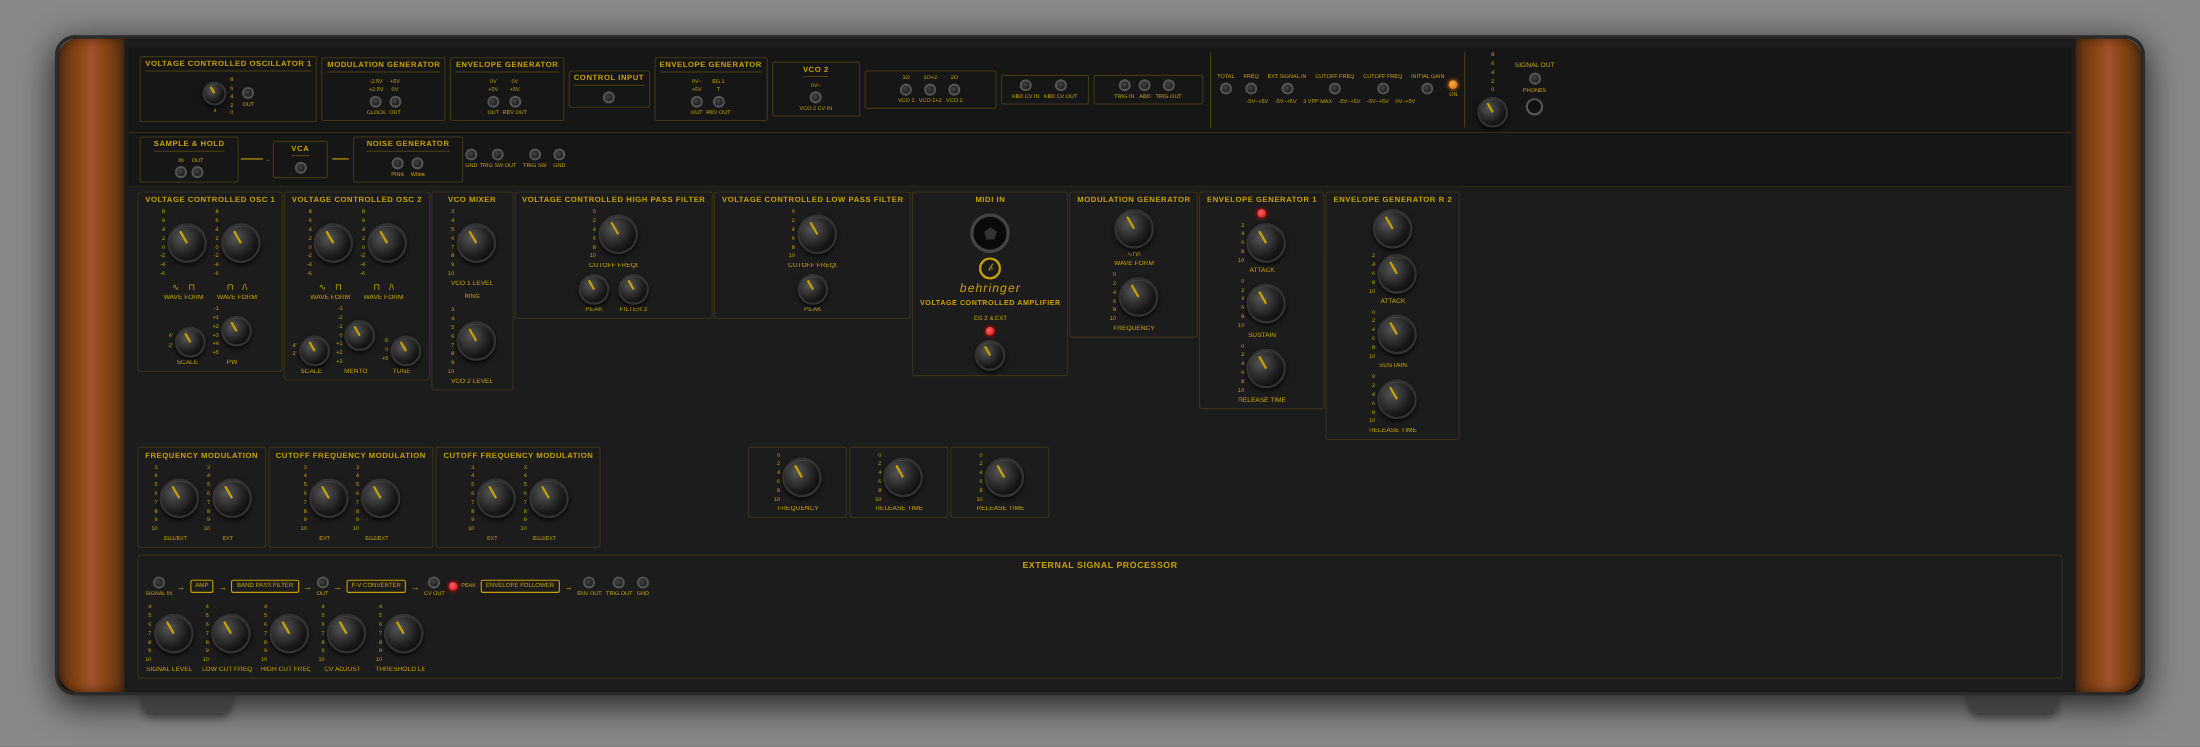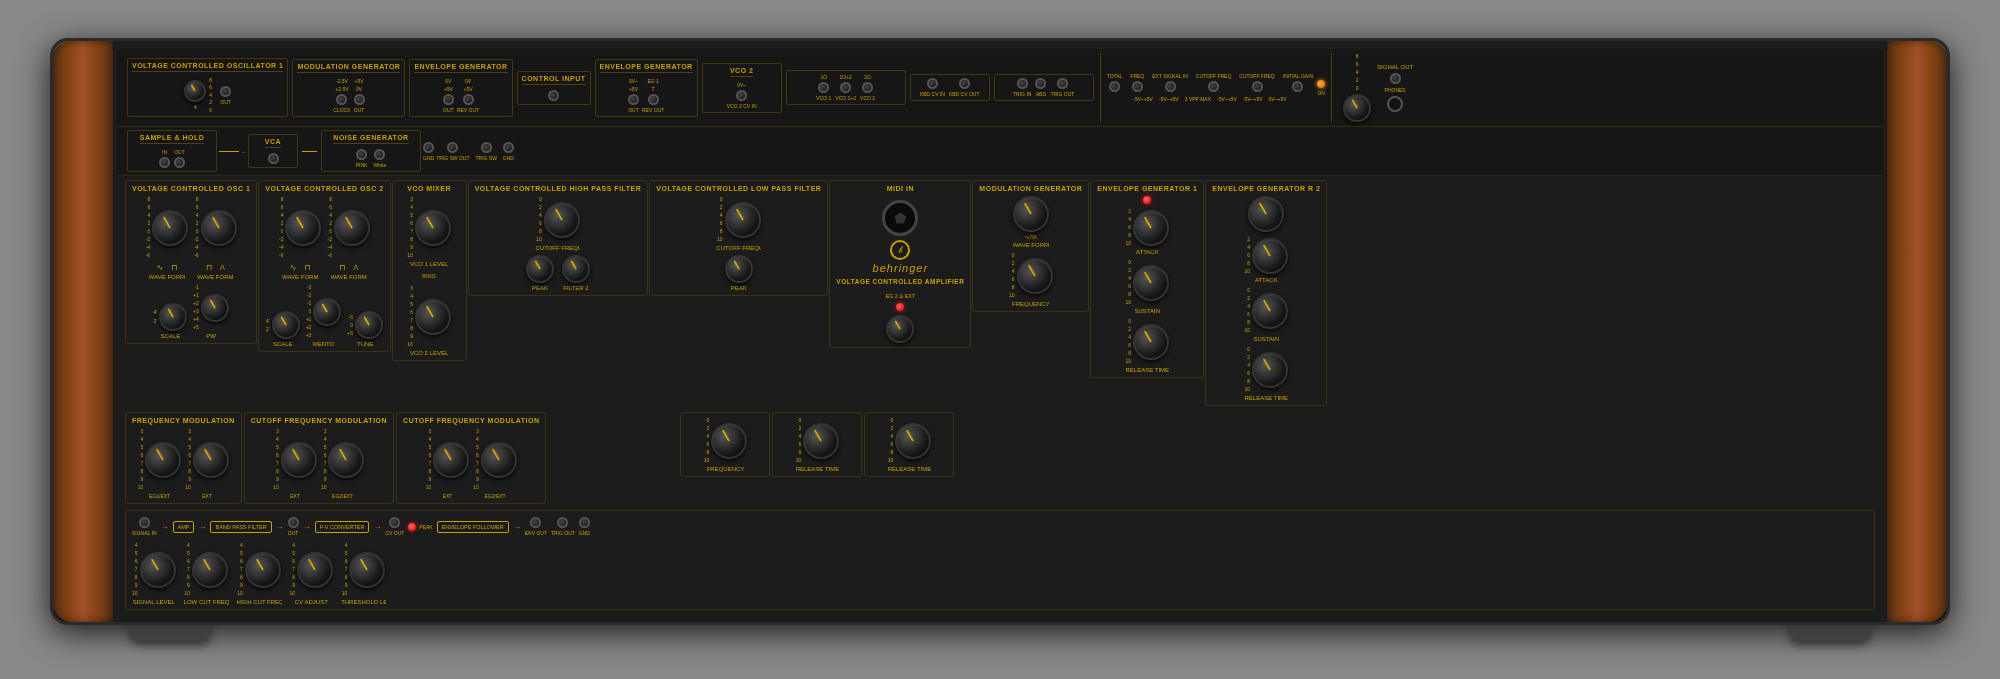--- a/index.html
+++ b/index.html
@@ -1202,20 +1202,21 @@
               </div>
               <div class="knob-label">RELEASE TIME</div>
             </div>
           </div>
         </div>
 
       </div>
 
       <div style="padding: 4px 8px;">
         <div class="section" style="width:100%;">
+          <div class="section-title" style="font-size:8px;">EXTERNAL SIGNAL PROCESSOR</div>
 
           <div style="display:flex; align-items:center; gap:4px; padding:2px 0; flex-wrap:wrap;">
 
             <div class="flex-col" style="gap:2px;">
               <div class="jack jack-sm"></div>
               <div class="tiny-text">SIGNAL IN</div>
             </div>
 
             <div style="color:#c8a000; font-size:8px;">→</div>
             <div class="signal-box">AMP</div>

